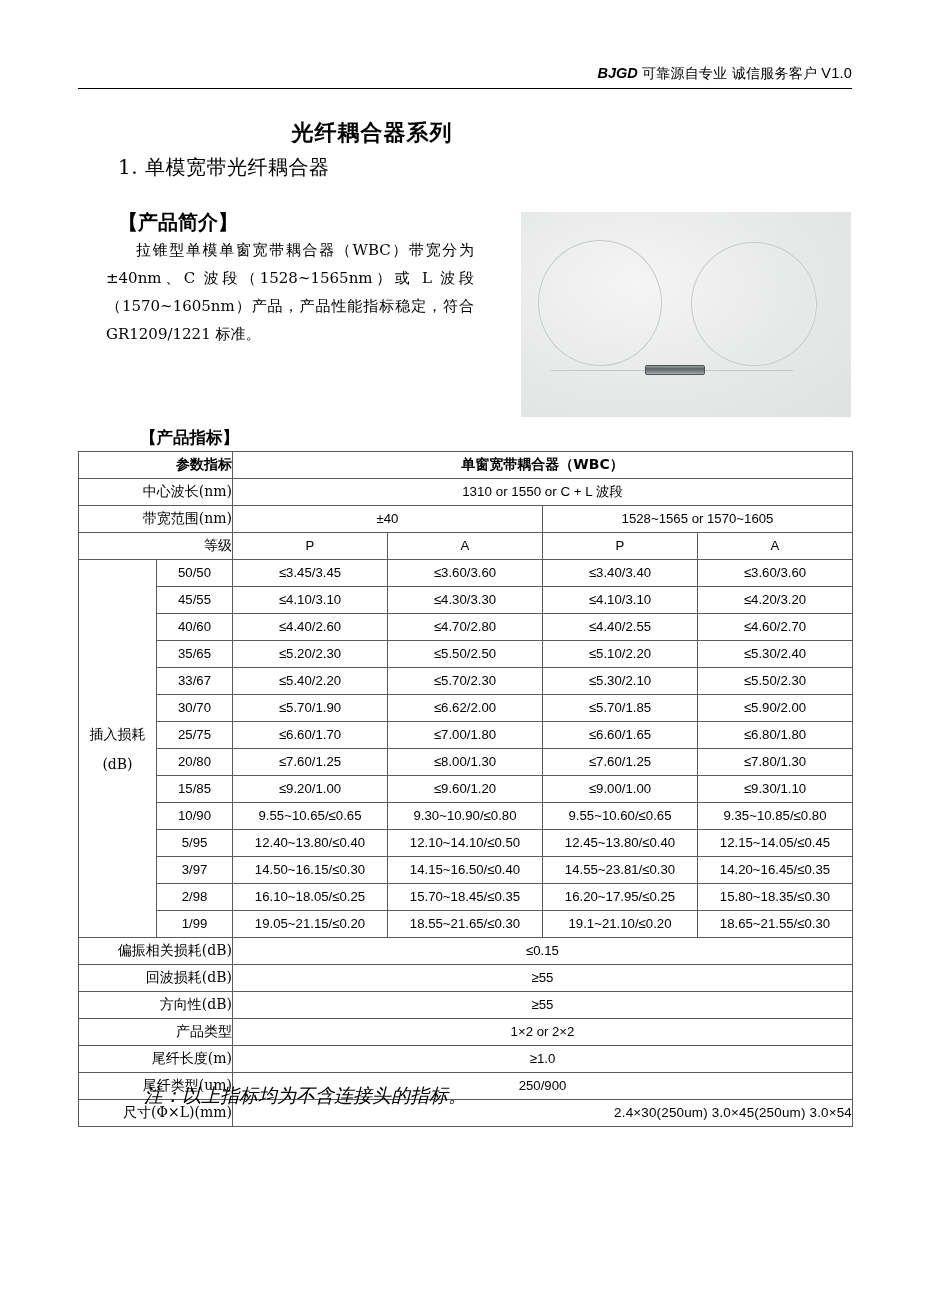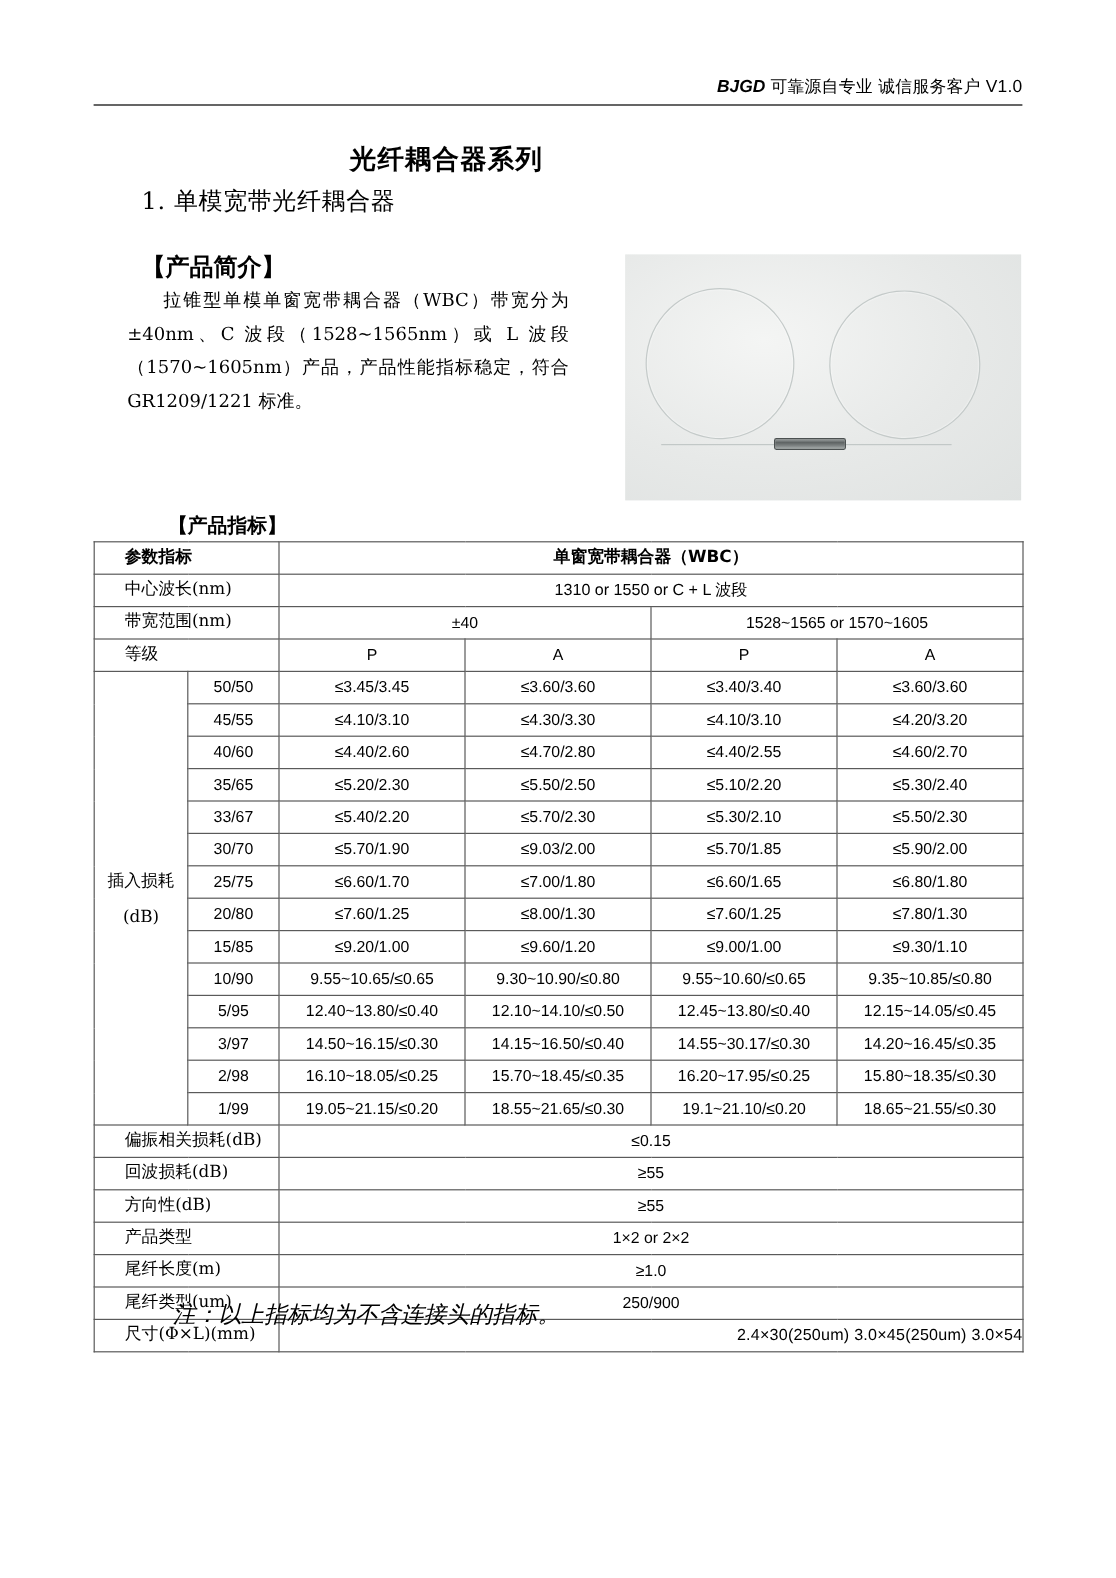--- a/index.html
+++ b/index.html
@@ -164,22 +164,22 @@
   .spec-table td {
     border: 1px solid #5a5a5a;
     padding: 0;
     height: 26px;
     text-align: center;
     vertical-align: middle;
     font-family: "Liberation Sans", sans-serif;
     line-height: 1.25;
   }
   .spec-table td.lbl {
-    text-align: left;
-    padding-left: 25px;
+    text-align: right;
+    padding-left: 2px;
     font-family: "DejaVu Serif", serif;
     font-size: 14px;
   }
   .spec-table td.center-cn {
     font-family: "DejaVu Sans", sans-serif;
     font-weight: bold;
     font-size: 14px;
   }
   .spec-table td.mixcn {
     font-family: "Liberation Sans", sans-serif;
@@ -307,21 +307,21 @@
       <tr>
         <td class="ratio">33/67</td>
         <td>≤5.40/2.20</td>
         <td>≤5.70/2.30</td>
         <td>≤5.30/2.10</td>
         <td>≤5.50/2.30</td>
       </tr>
       <tr>
         <td class="ratio">30/70</td>
         <td>≤5.70/1.90</td>
-        <td>≤9.03/2.00</td>
+        <td>≤6.62/2.00</td>
         <td>≤5.70/1.85</td>
         <td>≤5.90/2.00</td>
       </tr>
       <tr>
         <td class="ratio">25/75</td>
         <td>≤6.60/1.70</td>
         <td>≤7.00/1.80</td>
         <td>≤6.60/1.65</td>
         <td>≤6.80/1.80</td>
       </tr>
@@ -350,21 +350,21 @@
         <td class="ratio">5/95</td>
         <td>12.40~13.80/≤0.40</td>
         <td>12.10~14.10/≤0.50</td>
         <td>12.45~13.80/≤0.40</td>
         <td>12.15~14.05/≤0.45</td>
       </tr>
       <tr>
         <td class="ratio">3/97</td>
         <td>14.50~16.15/≤0.30</td>
         <td>14.15~16.50/≤0.40</td>
-        <td>14.55~30.17/≤0.30</td>
+        <td>14.55~23.81/≤0.30</td>
         <td>14.20~16.45/≤0.35</td>
       </tr>
       <tr>
         <td class="ratio">2/98</td>
         <td>16.10~18.05/≤0.25</td>
         <td>15.70~18.45/≤0.35</td>
         <td>16.20~17.95/≤0.25</td>
         <td>15.80~18.35/≤0.30</td>
       </tr>
       <tr>

